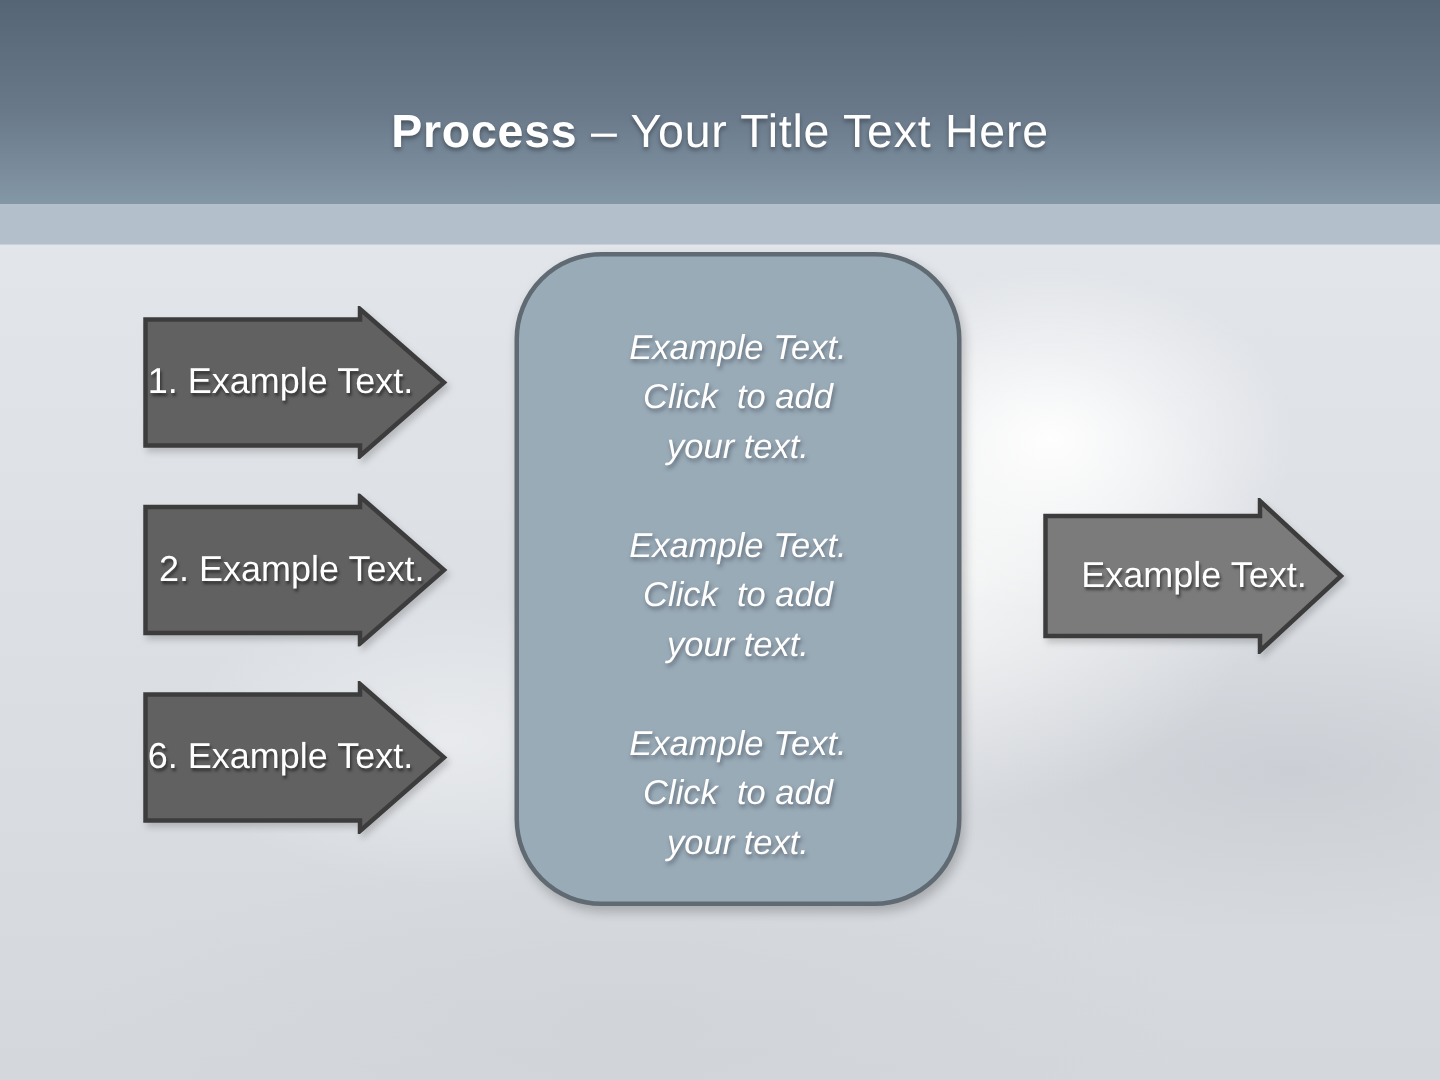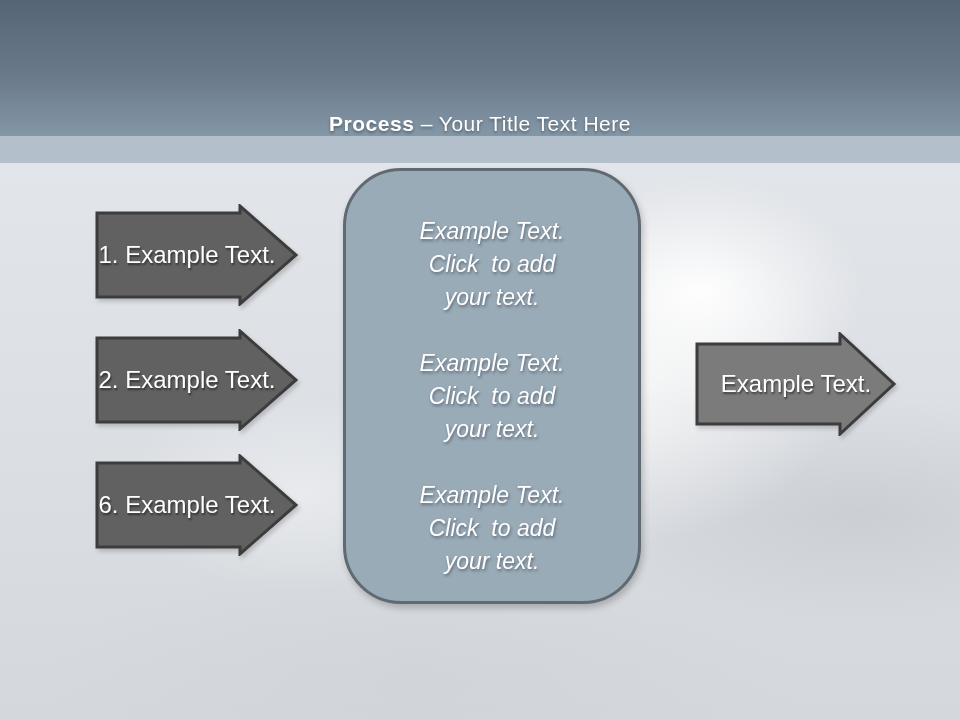--- a/index.html
+++ b/index.html
@@ -19,21 +19,22 @@
       radial-gradient(ellipse 500px 180px at 420px 520px, rgba(205,209,214,0.5), rgba(205,209,214,0) 75%),
       linear-gradient(180deg, #e2e5e9 0%, #dcdfe4 45%, #d4d7db 100%);
   }
   
   .header{
     position:absolute;left:0;top:0;width:960px;height:136px;
     background:linear-gradient(180deg,#566575 0%, #69798a 55%, #8497a7 100%);
     display:flex;align-items:flex-end;justify-content:center;
   }
   .title{
-    color:#fff;font-size:21px;letter-spacing:0.5px;
+    color:#fff;font-size:31px;letter-spacing:0.5px;
+    padding-bottom:30px;
     text-shadow:0 2px 3px rgba(0,0,0,0.35);
   }
   .title span{white-space:pre;}
   .title .em{font-weight:700;}
   .title .rest{font-weight:400;}
   .subband{
     position:absolute;left:0;top:136px;width:960px;height:27px;
     background:#b3c0cb;
   }
   
@@ -42,21 +43,21 @@
   .arrow .alabel{
     position:absolute;inset:0;display:flex;align-items:center;justify-content:center;
     color:#fff;font-size:24px;
     text-shadow:1px 2px 2px rgba(0,0,0,0.5);
     pointer-events:none;
   }
   .arrow-left .alabel{padding-right:20px;}
   .arrow-left polygon{fill:#616161;stroke:#3c3c3c;stroke-width:3;}
   .arrow-right polygon{fill:#7b7b7b;stroke:#3c3c3c;stroke-width:3;}
   #arrow-1{left:95px;top:204px;width:204px;height:102px;}
-  #arrow-2{left:95px;top:329px;width:204px;height:102px;}
+  #arrow-2{left:95px;top:329px;width:204px;height:102px;padding-left:15px;}
   #arrow-3{left:95px;top:454px;width:204px;height:102px;}
   #arrow-right{left:695px;top:332px;width:202px;height:104px;}
   
   .panel{
     position:absolute;left:343px;top:168px;width:298px;height:436px;
     box-sizing:border-box;
     background:#9aabb8;
     border:3px solid #5f6a72;
     border-radius:58px;
     box-shadow:2px 4px 7px rgba(0,0,0,0.22);

